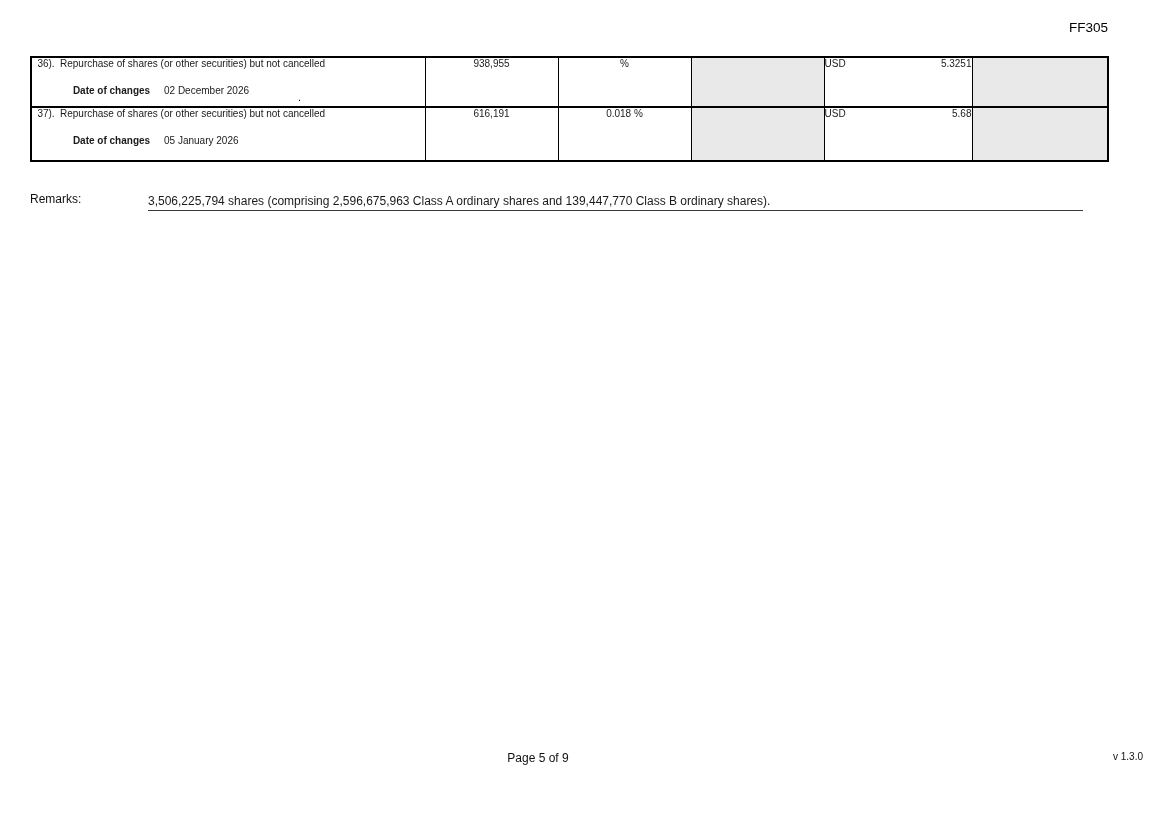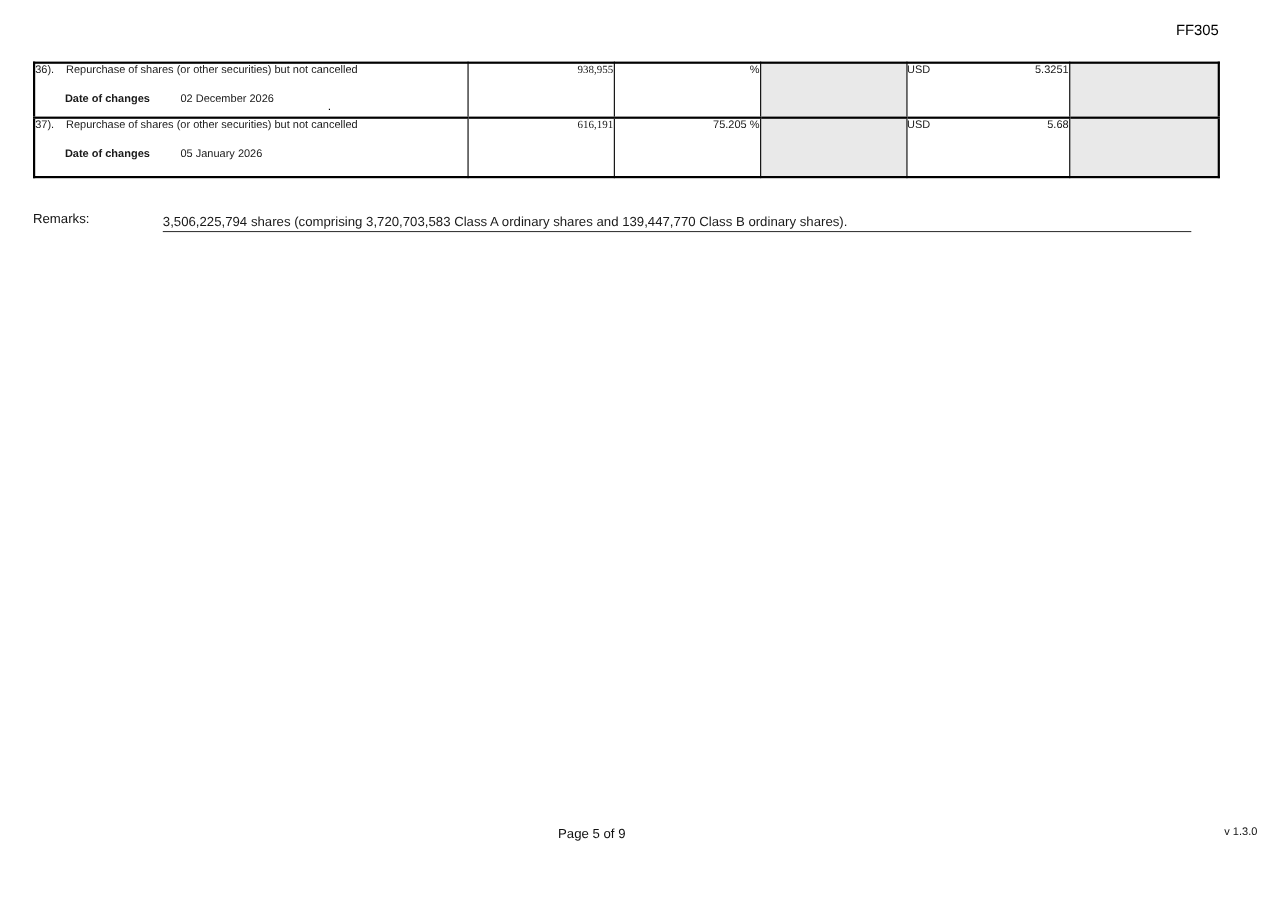--- a/index.html
+++ b/index.html
@@ -21,33 +21,34 @@
     position: absolute; left: 30px; top: 56px;
     width: 1077px;
     border-collapse: collapse; table-layout: fixed;
     border: 2px solid #000;
     font-size: 10px; color: #1a1a1a;
   }
   table.main-table td {
     border: 1px solid #000;
     vertical-align: top;
     padding: 0;
+    text-align: center;
   }
   tr.row-0 { height: 50px; }
   tr.row-0 td { border-bottom-width: 2px; }
   tr.row-1 { height: 54px; }
 
   td.desc-cell { padding: 6px 2px 0 3px; position: relative; }
   .line1 { display: flex; white-space: nowrap; }
   .row-num { display: inline-block; width: 28px; flex: none; }
   .line2 { margin-top: 16px; padding-left: 27px; display: flex; white-space: nowrap; }
   .date-label { font-weight: bold; display: inline-block; width: 105px; flex: none; }
   .stray-dot { position: absolute; left: 266px; top: 33px; font-size: 11px; color: #000; }
 
-  td.num-cell { text-align: right; padding: 6px 4px 0 2px; font-family: Liberation Serif, serif; }
+  td.num-cell { text-align: right; padding: 6px 4px 0 2px; }
   td.pct-cell { text-align: right; padding: 6px 7px 0 2px; }
   td.shaded-cell { background: var(--shaded, #e9e9e9); }
   td.usd-cell { padding: 6px 6px 0 3px; }
   .usd-inner { display: flex; justify-content: space-between; }
 
   .remarks-label { position: absolute; left: 30px; top: 192px; font-size: 12px; }
   .remarks-text {
     position: absolute; left: 148px; top: 194px; width: 935px;
     font-size: 12px; line-height: 15.5px;
     border-bottom: 1.5px solid #3a3a3a;
@@ -104,32 +105,32 @@
         <div class="line1">
           <span class="row-num">37).</span>
           <span class="desc">Repurchase of shares (or other securities) but not cancelled</span>
         </div>
         <div class="line2">
           <span class="date-label">Date of changes</span>
           <span class="date-value">05 January 2026</span>
         </div>
       </td>
       <td class="num-cell">616,191</td>
-      <td class="pct-cell">75.205 %</td>
+      <td class="pct-cell">0.018 %</td>
       <td class="shaded-cell"></td>
       <td class="usd-cell">
         <div class="usd-inner">
           <span>USD</span>
           <span>5.68</span>
         </div>
       </td>
       <td class="shaded-cell"></td>
     </tr>
   </tbody>
 </table>
 
 <div class="remarks-label">Remarks:</div>
 <div class="remarks-text">
-  <div class="rline">3,506,225,794 shares (comprising 3,720,703,583 Class A ordinary shares and 139,447,770 Class B ordinary shares).</div>
+  <div class="rline">3,506,225,794 shares (comprising 2,596,675,963 Class A ordinary shares and 139,447,770 Class B ordinary shares).</div>
 </div>
 
 <div class="page-indicator">Page 5 of 9</div>
 <div class="version">v 1.3.0</div>
 
 </body></html>

